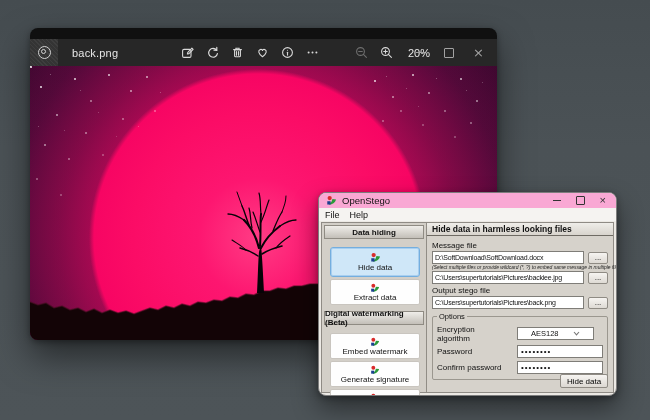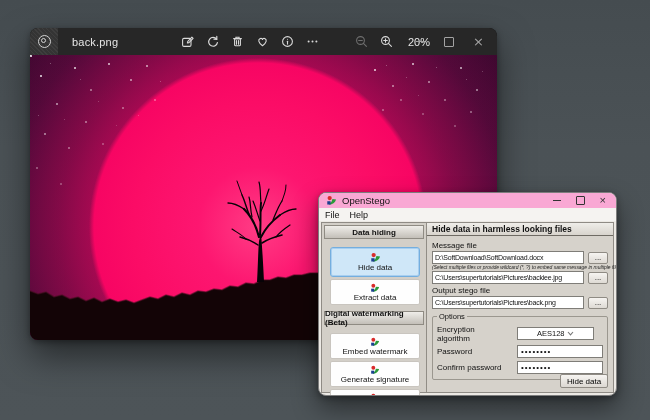--- a/index.html
+++ b/index.html
@@ -4,21 +4,21 @@
 <style>
   html,body{margin:0;padding:0;width:650px;height:420px;overflow:hidden;
     font-family:"Liberation Sans","DejaVu Sans",sans-serif;}
   .desktop{position:absolute;inset:0;
     background:linear-gradient(180deg,#454c50 0%,#4b5256 35%,#4d5458 100%);}
 
   
   .viewer{position:absolute;left:30px;top:28px;width:467px;height:312px;
     border-radius:8px;overflow:hidden;background:#101010;
     box-shadow:0 16px 34px rgba(0,0,0,.5),0 2px 6px rgba(0,0,0,.35);}
-  .v-titlebar{position:relative;height:27px;background:#272727;display:flex;align-items:center;}
+  .v-titlebar{position:relative;height:27px;background:#272727;display:flex;align-items:center;margin-top:11px;}
   .v-appicon{width:28px;height:27px;background:#343434;flex:0 0 auto;
     background-image:repeating-linear-gradient(45deg,rgba(255,255,255,.05) 0 1px,transparent 1px 3px);
     display:flex;align-items:center;justify-content:center;cursor:pointer;}
   .v-appicon .ring{width:11px;height:11px;border:1.6px solid #d2d2d2;border-radius:50%;
     position:relative;}
   .v-appicon .ring:after{content:"";position:absolute;left:2.4px;top:2.4px;width:3px;height:3px;
     border:1px solid #d2d2d2;border-radius:50%;}
   .v-title{color:#e6e6e6;font-size:11px;margin-left:14px;letter-spacing:.2px;}
   .v-toolbar{position:absolute;left:150px;top:0;height:27px;display:flex;align-items:center;gap:11px;}
   .tbtn{width:14px;height:16px;background:none;border:none;padding:0;margin:0;cursor:pointer;
@@ -102,21 +102,21 @@
     letter-spacing:-.2px;cursor:text;}
   .f-browse{width:20px;height:12px;background:linear-gradient(#f6f4f1,#dedad4);
     border:1px solid #8f8b84;border-radius:2px;font-size:8px;line-height:8px;cursor:pointer;padding:0;}
   .f-hint{font-size:6px;font-style:italic;color:#222;white-space:nowrap;
     transform:scale(.82);transform-origin:left center;margin:0 0 1px;}
   .opts{border:1px solid #9b978f;border-radius:2px;margin:3px 0 0;padding:1px 4px 3px;}
   .opts legend{font-size:7.5px;padding:0 2px;}
   .o-row{display:flex;align-items:center;margin:2.5px 0;gap:8px;}
   .o-label{width:72px;flex:0 0 auto;font-size:8px;}
   .o-drop{flex:1;height:11px;margin-right:9px;background:#fff;border:1px solid #7f7d78;
-    display:flex;align-items:center;justify-content:space-between;padding:0 19px;font-size:7.5px;cursor:pointer;}
+    display:flex;align-items:center;justify-content:space-between;padding:0 13px;font-size:7.5px;cursor:pointer;}
   .o-pass{flex:1;height:11px;background:#fff;border:1px solid #7f7d78;
     font-size:8px;line-height:11px;padding:0 3px;letter-spacing:1px;cursor:text;}
   .s-submitrow{position:absolute;right:5px;bottom:4px;}
   .s-submit{width:48px;height:14px;background:linear-gradient(#f6f4f1,#dcd8d2);
     border:1px solid #8f8b84;border-radius:2px;font-size:8px;cursor:pointer;padding:0;}
 </style>
 </head>
 <body>
 
 <div class="desktop">

